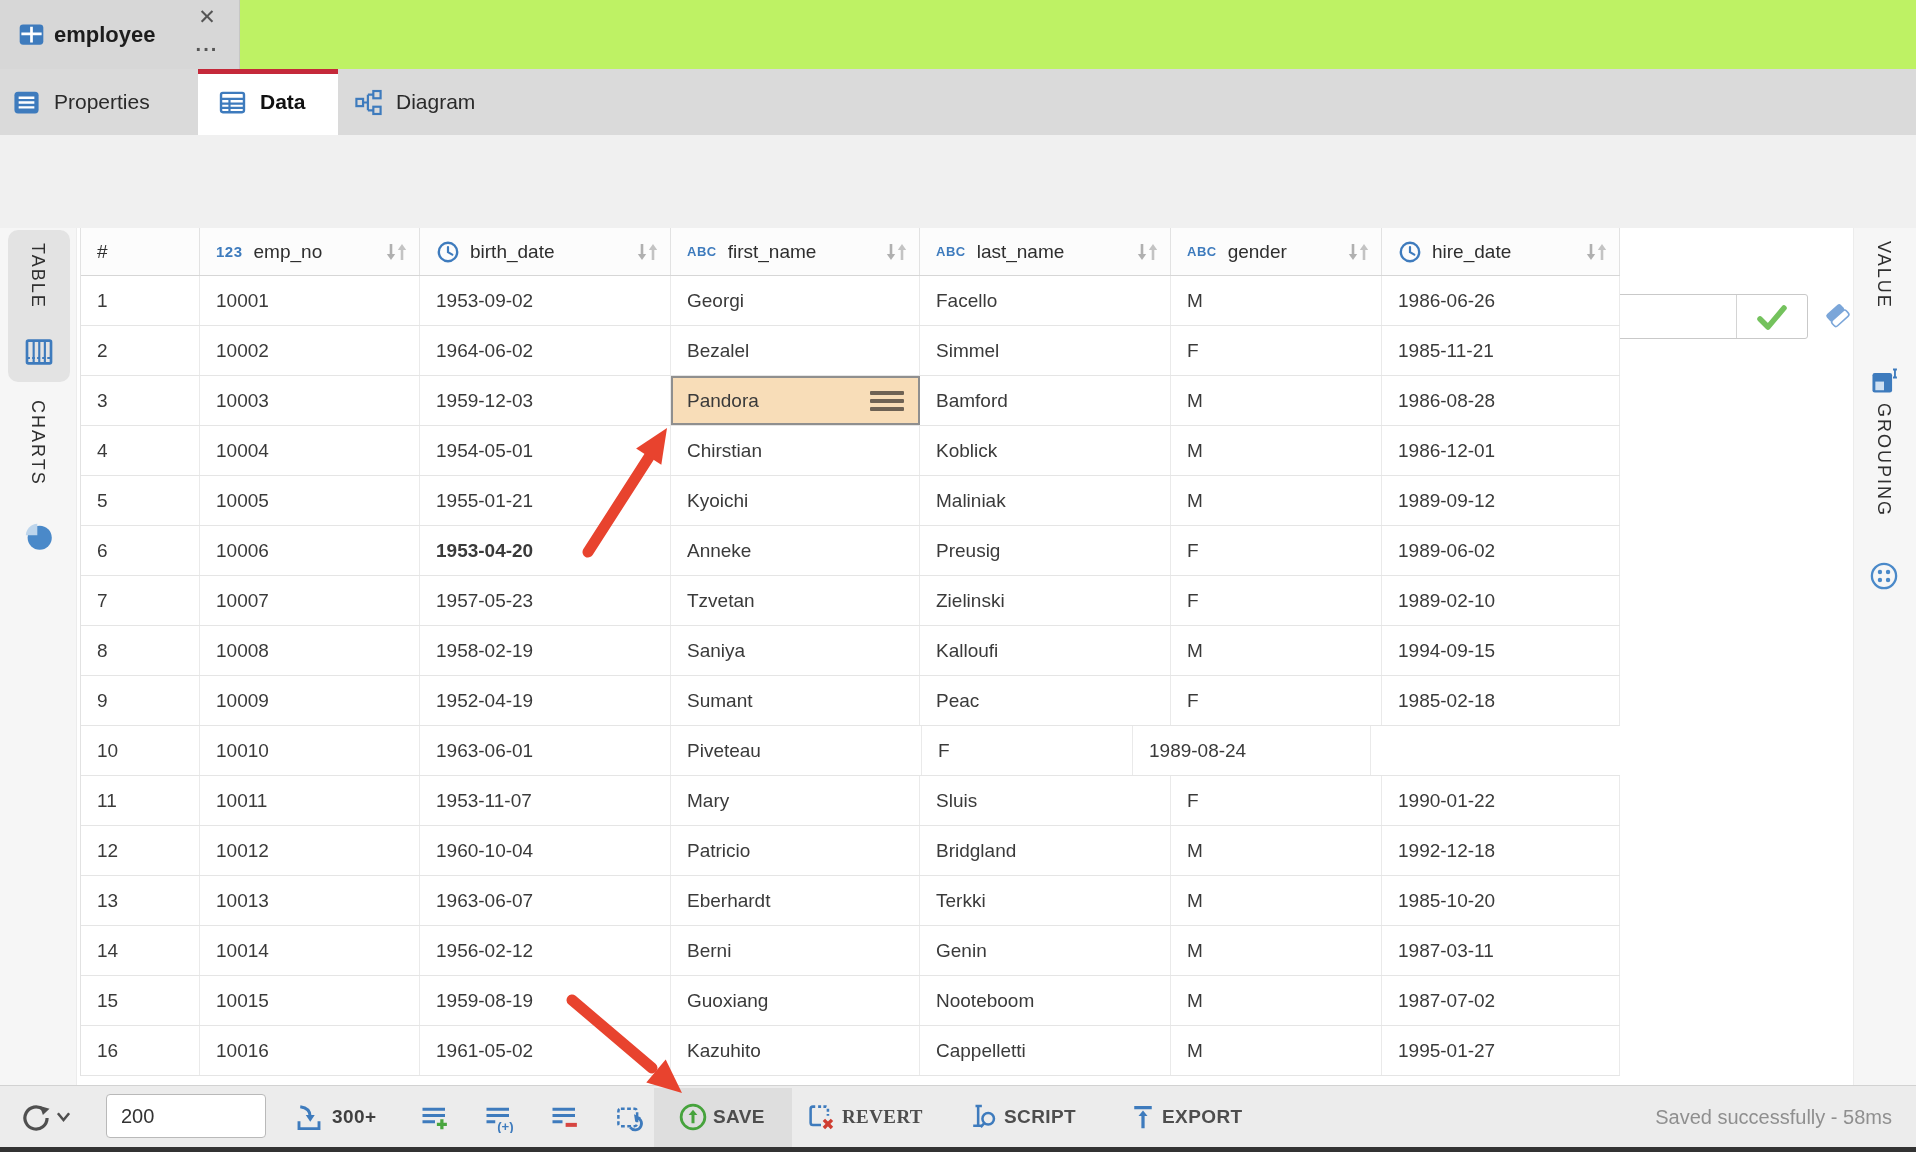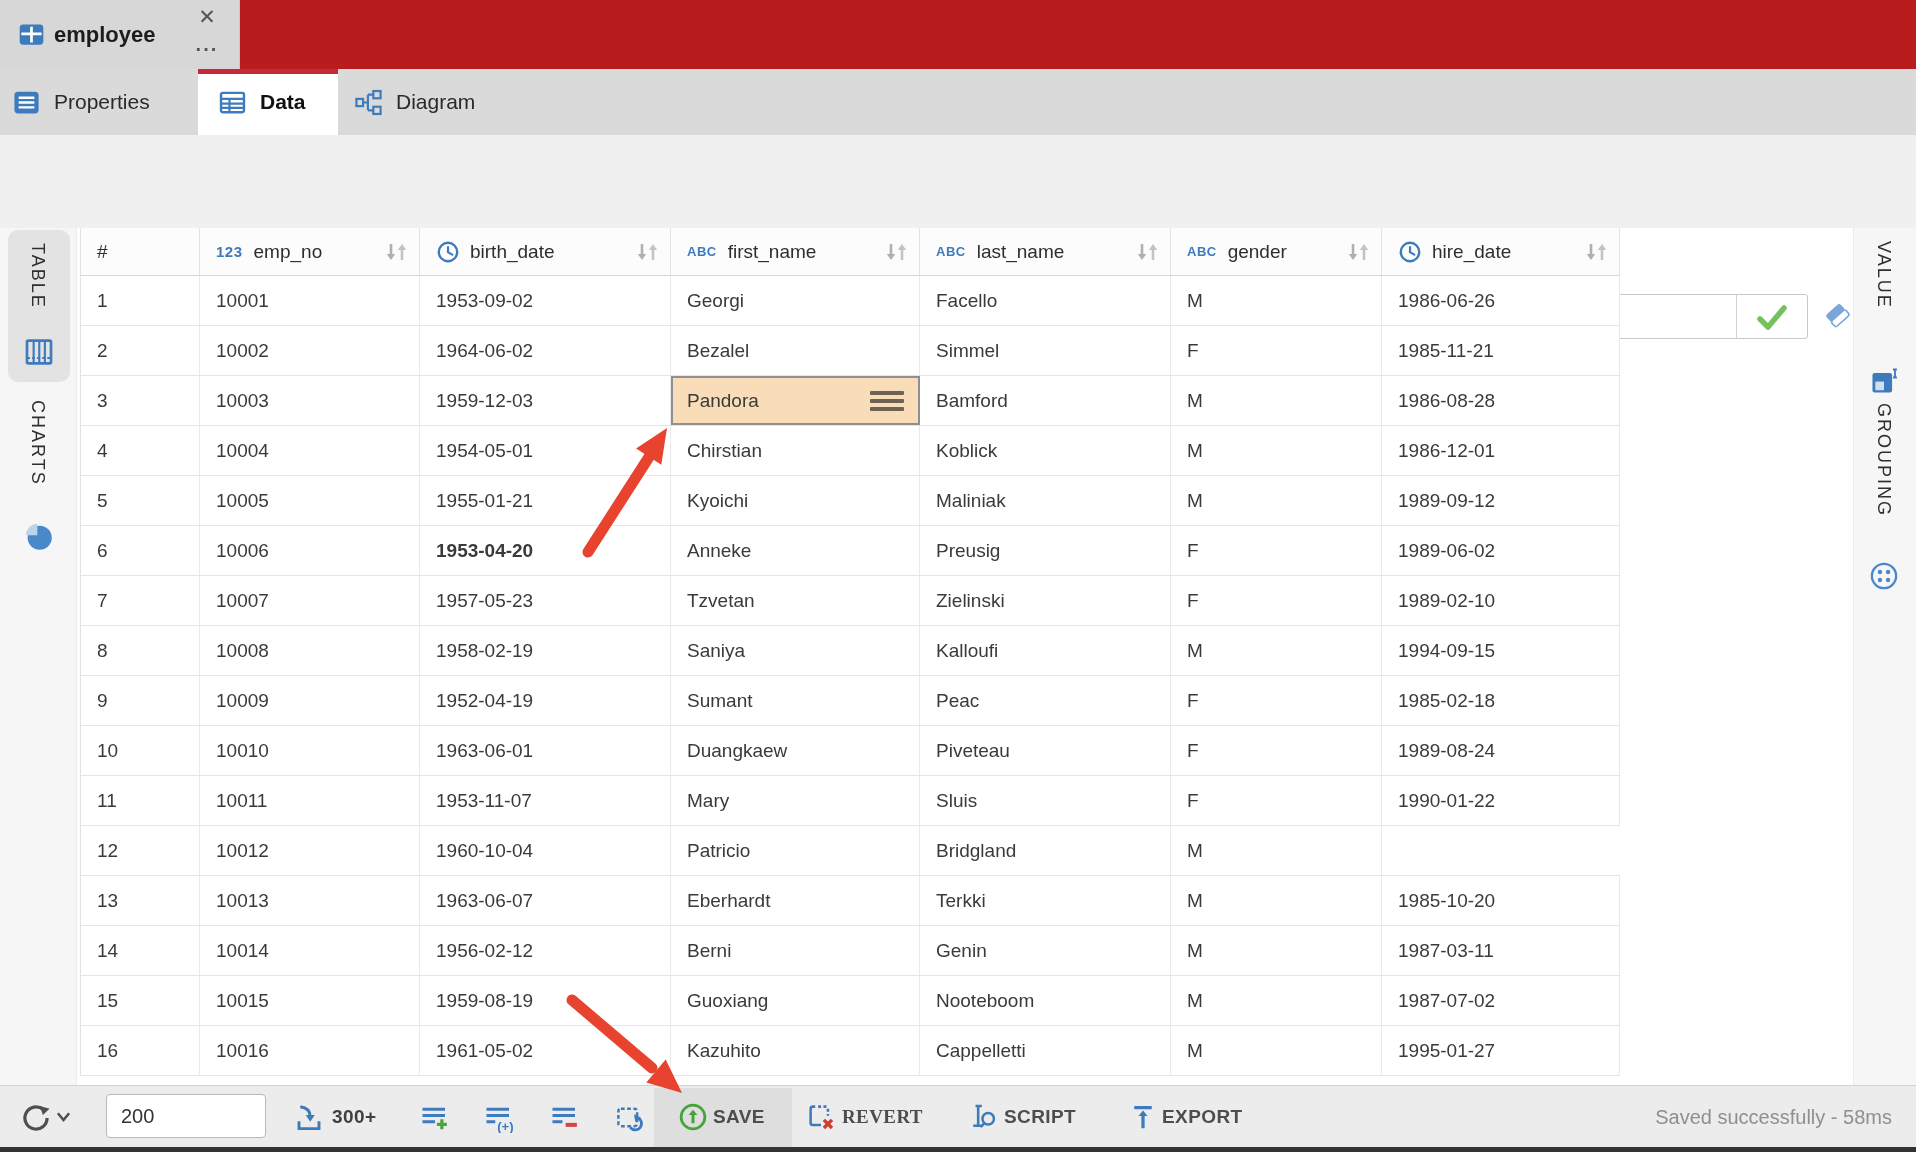--- a/index.html
+++ b/index.html
@@ -1,21 +1,21 @@
 <!DOCTYPE html>
 <html><head>
 <meta charset="utf-8">
 <style>
   html,body{margin:0;padding:0;background:#fff;}
   .screen{position:relative;width:1916px;height:1152px;overflow:hidden;background:#fff;
           font-family:"Liberation Sans",sans-serif;-webkit-font-smoothing:antialiased;}
   .abs{position:absolute;box-sizing:border-box;}
 
   
-  .titlebar{left:0;top:0;width:1916px;height:69px;background:#b91c1c;text-align:right;}
+  .titlebar{left:0;top:0;width:1916px;height:69px;background:#bef264;text-align:right;}
   .doc-tab{left:0;top:0;width:240px;height:69px;background:#d7d7d7;border-right:1px solid #c6c6c6;cursor:pointer;}
   .doc-icon{left:18px;top:21px;width:27px;height:27px;}
   .doc-title{left:54px;top:0;height:69px;line-height:69px;font-size:22px;font-weight:bold;color:#1c1c1c;}
   .doc-close{left:194px;top:4px;width:26px;height:26px;display:flex;align-items:center;justify-content:center;
              font-size:21px;color:#555;cursor:pointer;}
   .doc-more{left:194px;top:38px;width:26px;height:22px;display:flex;align-items:center;justify-content:center;
             font-size:20px;font-weight:bold;color:#555;letter-spacing:1px;cursor:pointer;}
 
   
   .tabbar{left:0;top:69px;width:1916px;height:66px;background:#dadada;}
@@ -317,41 +317,41 @@
           <div class="cell" style="width: 251px;">1952-04-19</div>
           <div class="cell" style="width: 249px;">Sumant</div>
           <div class="cell" style="width: 251px;">Peac</div>
           <div class="cell" style="width: 211px;">F</div>
           <div class="cell" style="width: 238px;">1985-02-18</div>
         </div>
         <div class="grid-row">
           <div class="cell" style="width: 119px;">10</div>
           <div class="cell" style="width: 220px;">10010</div>
           <div class="cell" style="width: 251px;">1963-06-01</div>
-          <div class="cell" style="width: 249px;">Duangkaew</div>
           <div class="cell" style="width: 251px;">Piveteau</div>
           <div class="cell" style="width: 211px;">F</div>
           <div class="cell" style="width: 238px;">1989-08-24</div>
         </div>
         <div class="grid-row">
           <div class="cell" style="width: 119px;">11</div>
           <div class="cell" style="width: 220px;">10011</div>
           <div class="cell" style="width: 251px;">1953-11-07</div>
           <div class="cell" style="width: 249px;">Mary</div>
           <div class="cell" style="width: 251px;">Sluis</div>
           <div class="cell" style="width: 211px;">F</div>
           <div class="cell" style="width: 238px;">1990-01-22</div>
         </div>
         <div class="grid-row">
           <div class="cell" style="width: 119px;">12</div>
           <div class="cell" style="width: 220px;">10012</div>
           <div class="cell" style="width: 251px;">1960-10-04</div>
           <div class="cell" style="width: 249px;">Patricio</div>
           <div class="cell" style="width: 251px;">Bridgland</div>
           <div class="cell" style="width: 211px;">M</div>
+          <div class="cell" style="width: 238px;">1992-12-18</div>
         </div>
         <div class="grid-row">
           <div class="cell" style="width: 119px;">13</div>
           <div class="cell" style="width: 220px;">10013</div>
           <div class="cell" style="width: 251px;">1963-06-07</div>
           <div class="cell" style="width: 249px;">Eberhardt</div>
           <div class="cell" style="width: 251px;">Terkki</div>
           <div class="cell" style="width: 211px;">M</div>
           <div class="cell" style="width: 238px;">1985-10-20</div>
         </div>

